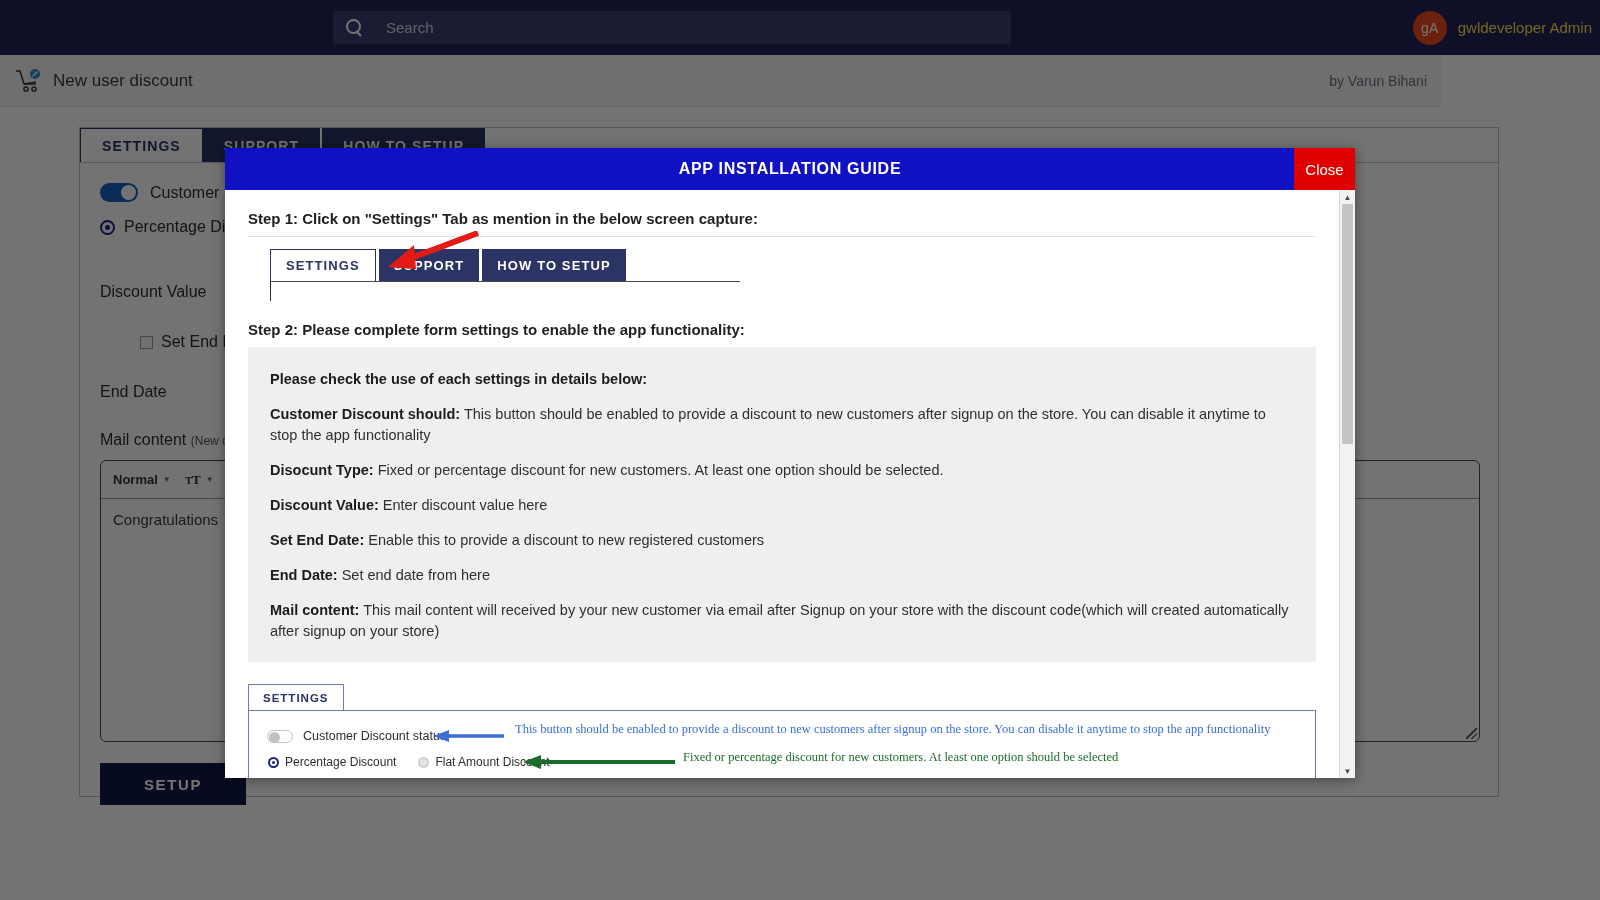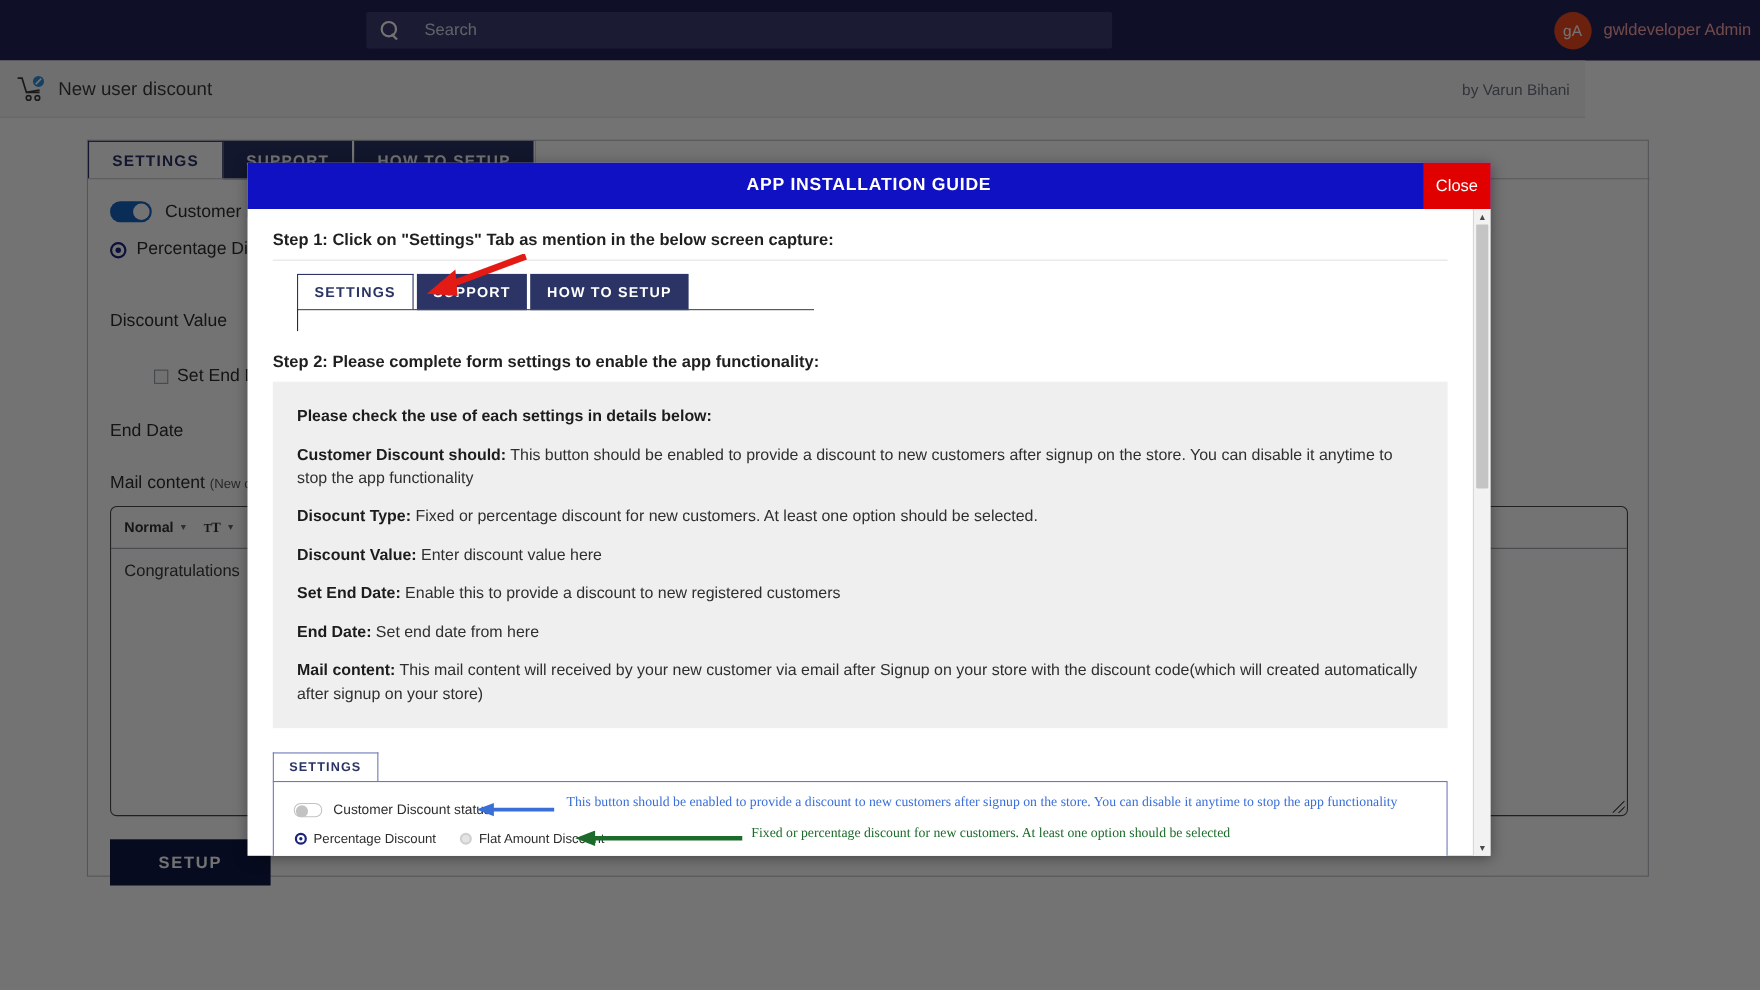--- a/index.html
+++ b/index.html
@@ -43,21 +43,21 @@
 
   .user-area {
     position: absolute; right: 8px; top: 0; height: 55px;
     display: flex; align-items: center; gap: 11px;
   }
   .avatar {
     width: 34px; height: 34px; border-radius: 50%; background: #f04b23;
     color: #ffffff; font-size: 14px; display: flex; align-items: center;
     justify-content: center; letter-spacing: .3px;
   }
-  .user-name { color: #fca5a5; font-size: 15px; }
+  .user-name { color: #fde047; font-size: 15px; }
 
   .subbar {
     position: absolute; top: 55px; left: 0; width: 1441px; height: 52px;
     background: #f5f6f8; border-bottom: 1px solid #dfe1e6;
     display: flex; align-items: center;
   }
   .app-icon { margin-left: 14px; width: 30px; height: 28px; position: relative; }
   .app-icon svg { display: block; }
   .app-title { margin-left: 9px; font-size: 17px; color: #3b3b3b; }
   .by-line {

